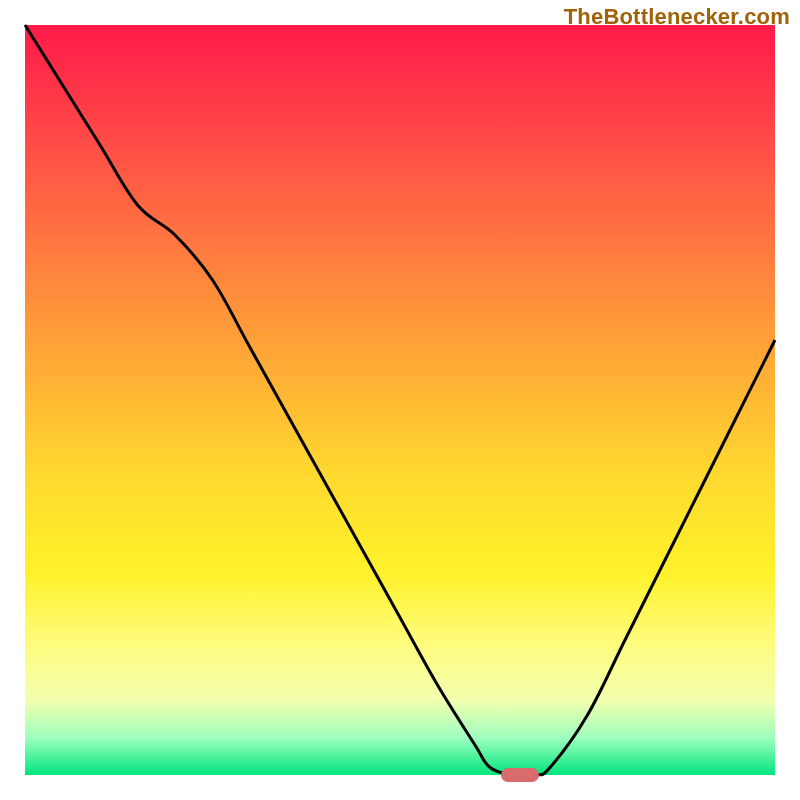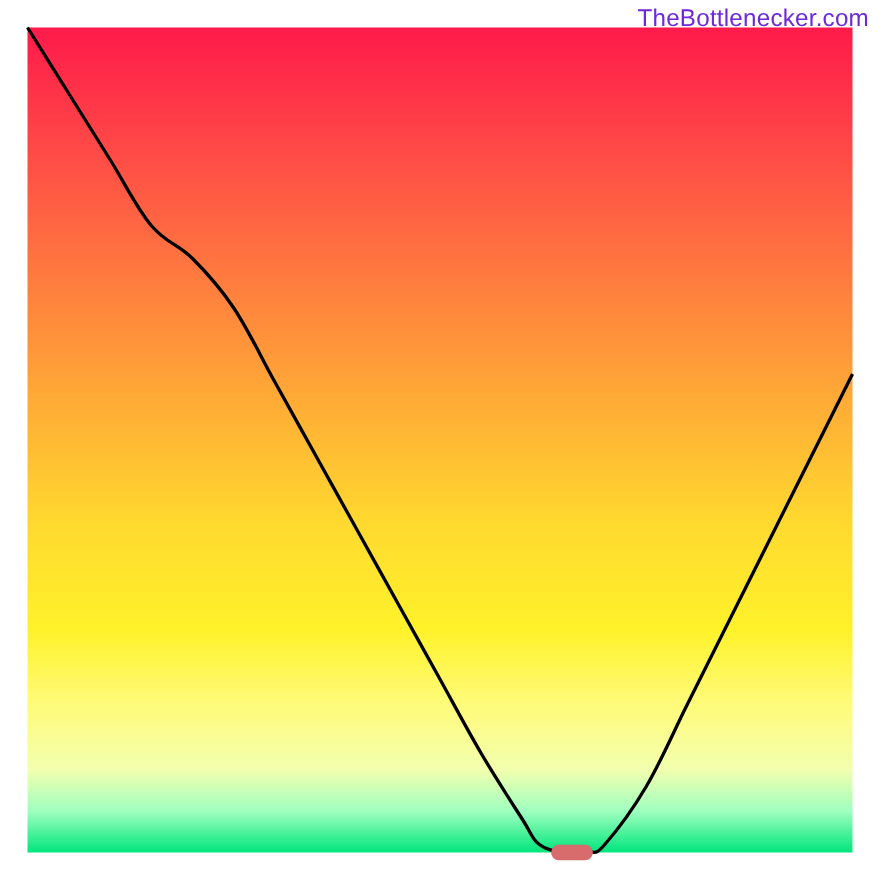--- a/index.html
+++ b/index.html
@@ -14,22 +14,22 @@
   .chart-container {
     position: relative;
     width: 800px;
     height: 800px;
   }
   .watermark {
     position: absolute;
     top: 4px;
     right: 10px;
     font-size: 22px;
-    color: #6d28d9;
-    font-weight: 400;
+    color: #a16207;
+    font-weight: 700;
     letter-spacing: 0.2px;
     z-index: 3;
   }
   .plot-area {
     position: absolute;
     left: 25px;
     top: 25px;
     width: 750px;
     height: 750px;
     box-sizing: border-box;

